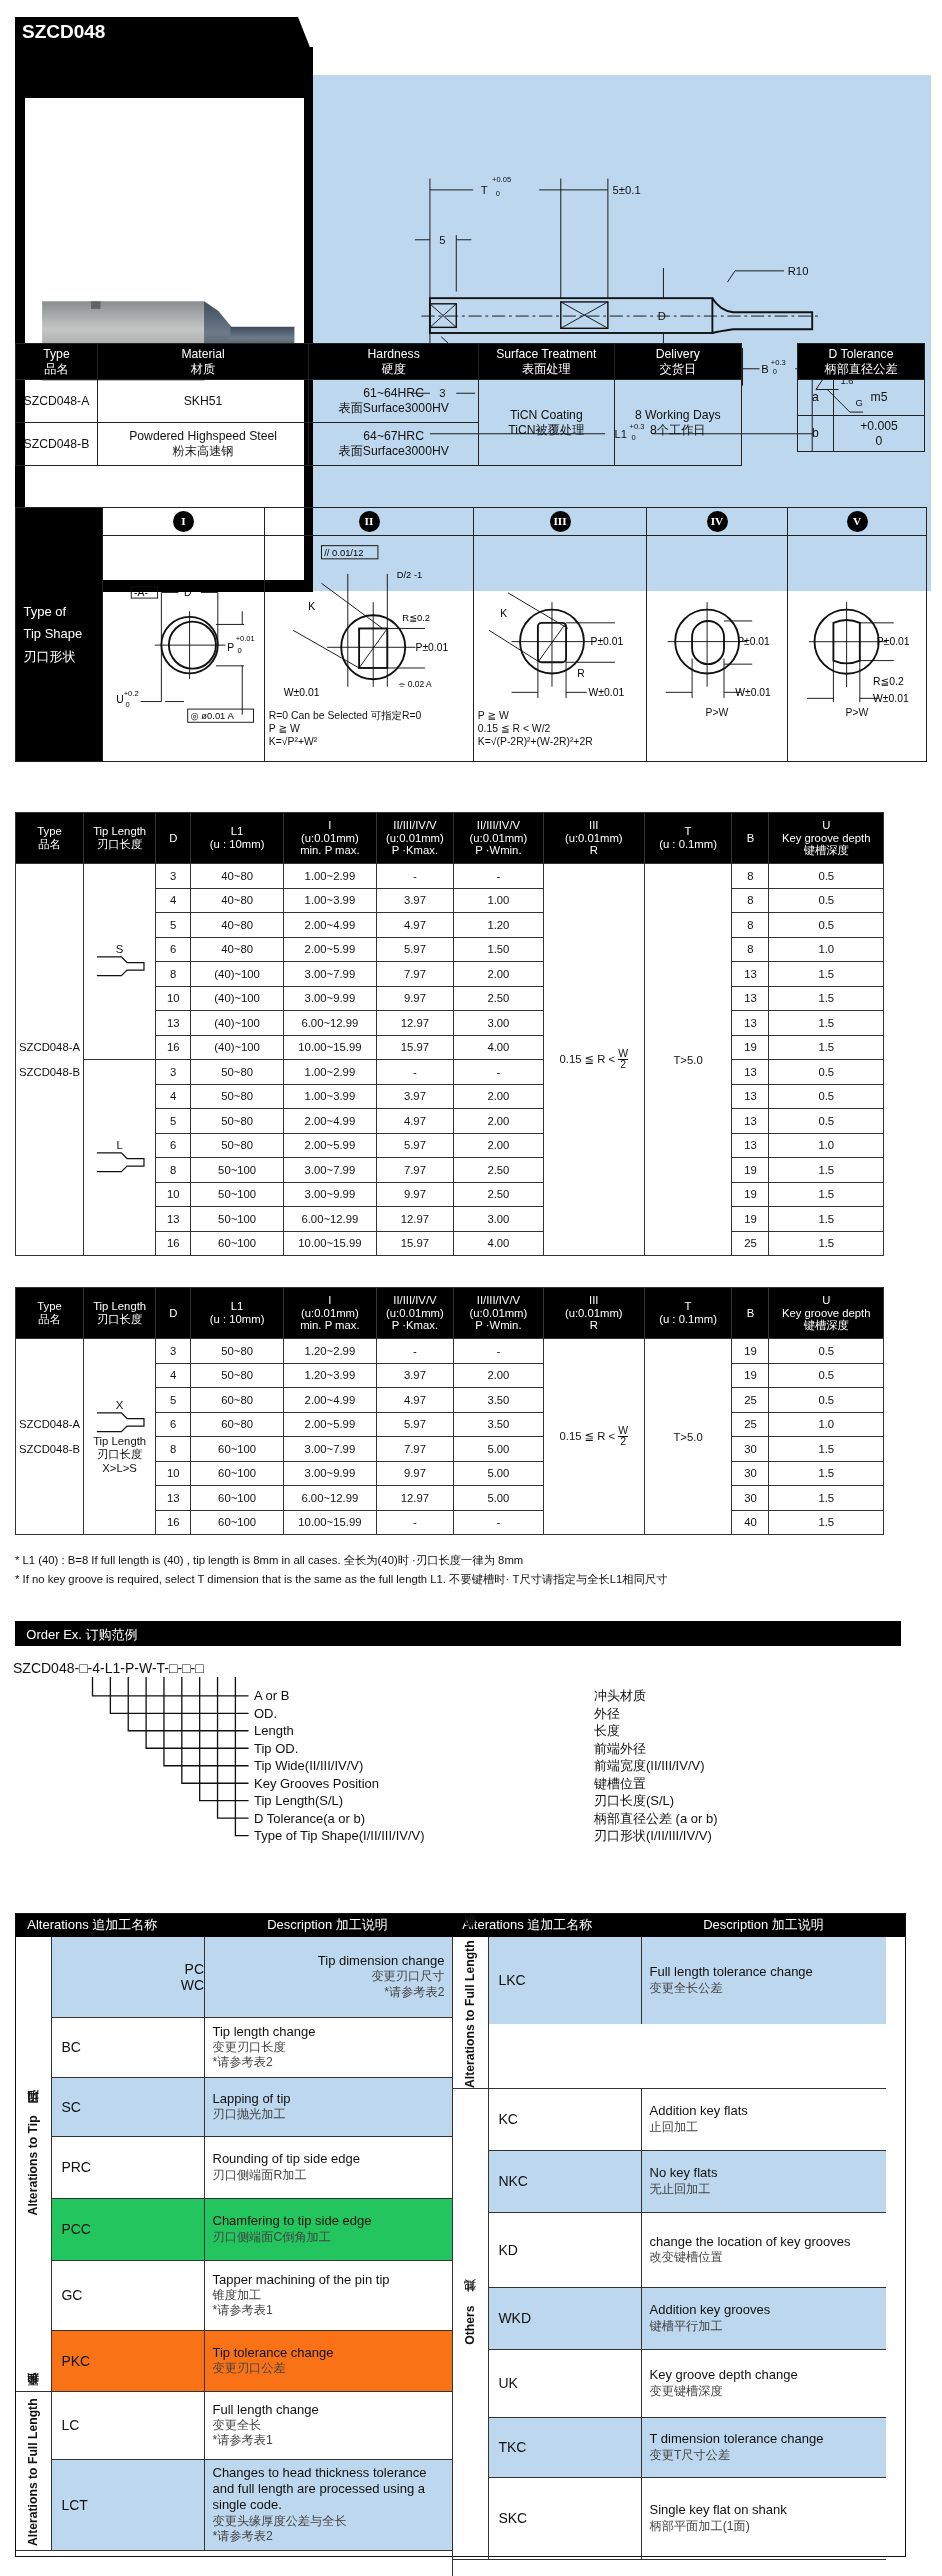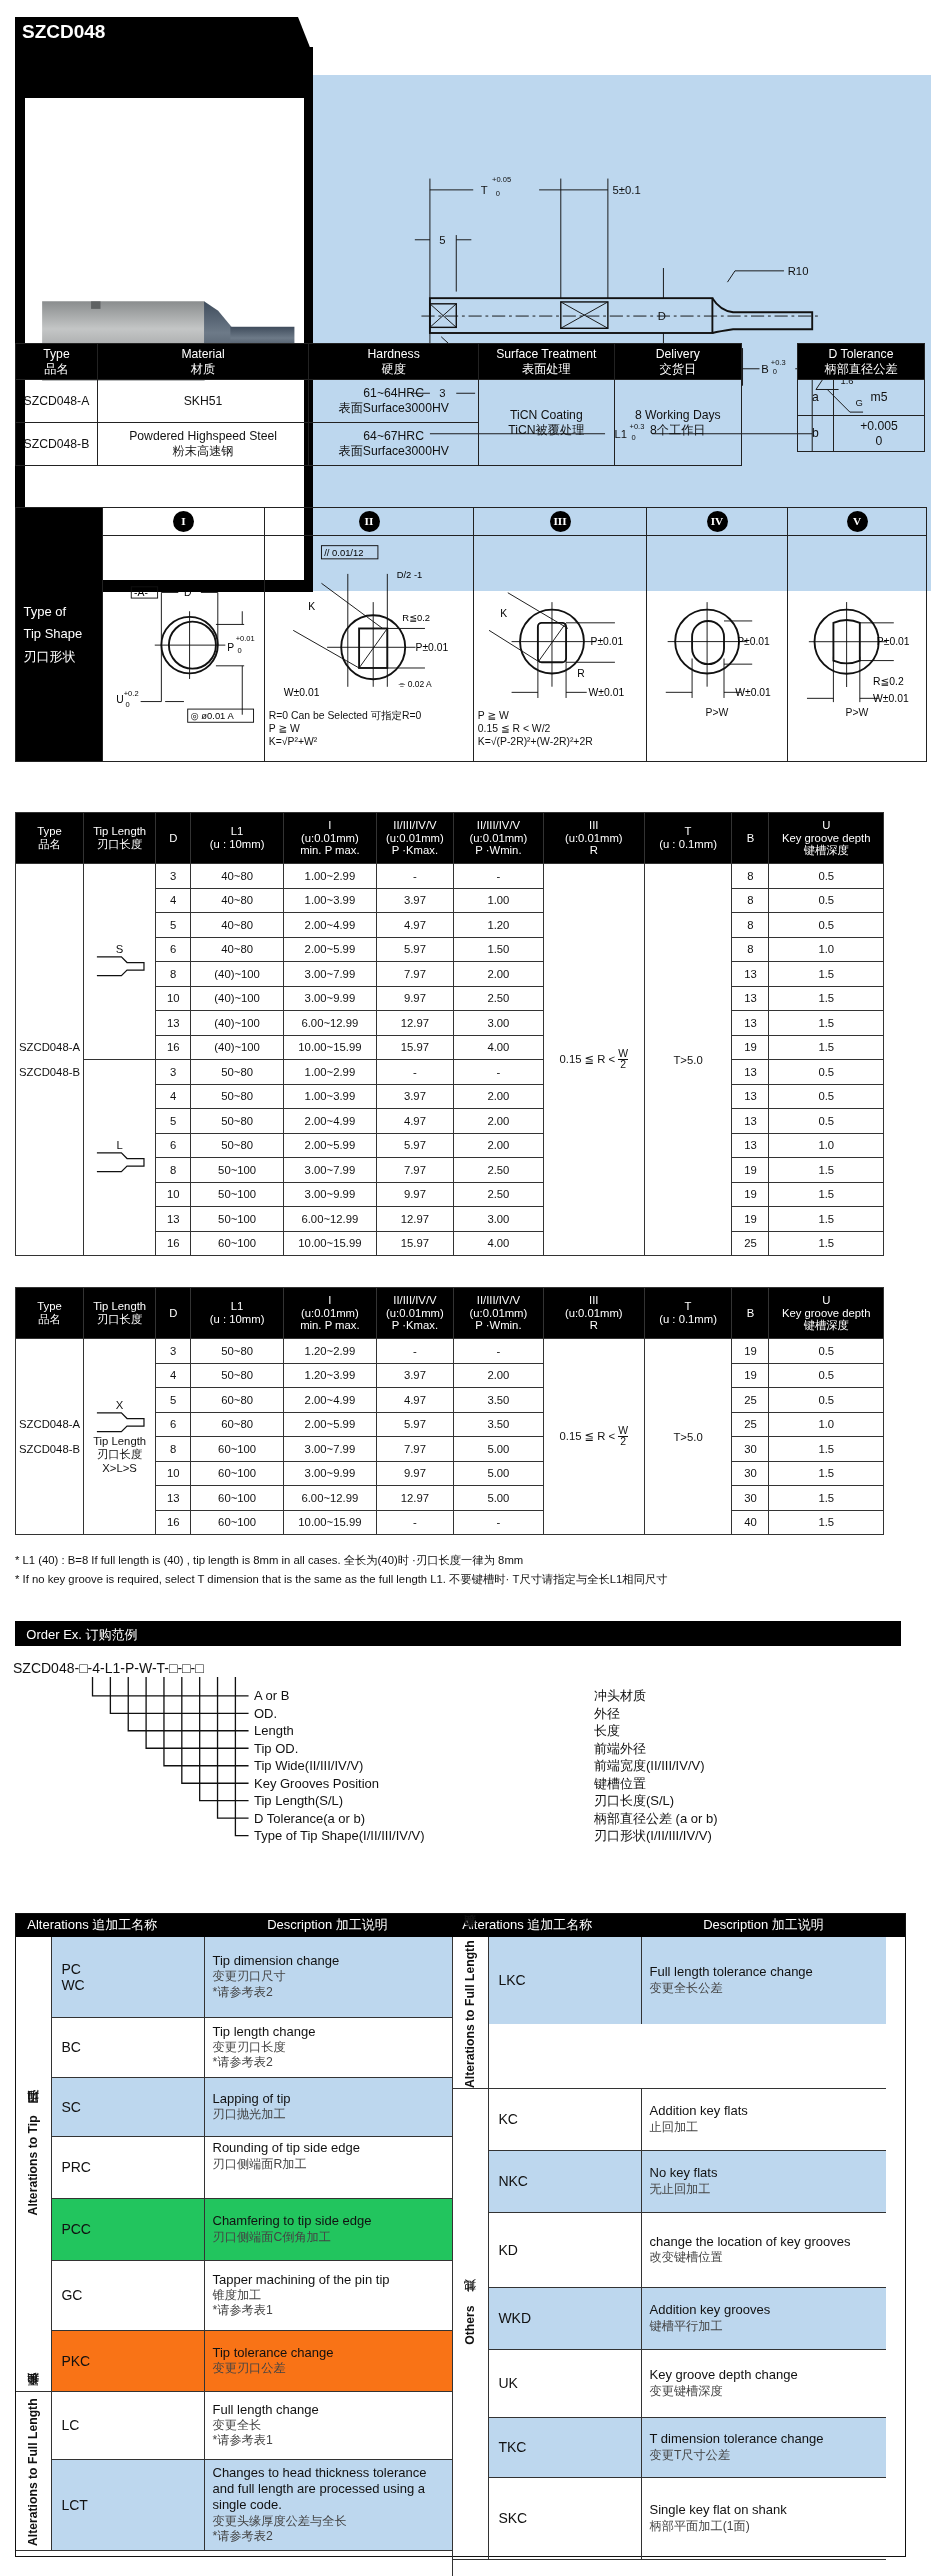--- a/index.html
+++ b/index.html
@@ -566,21 +566,21 @@
     <div style="width:188px; padding-left:11.3px;">Alterations  追加工名称</div>
     <div style="width:249px; text-align:center;">Description  加工说明</div>
   </div>
   <div style="display:flex;">
     <div id="alt-left" style="width:437px; border-right:0.9px solid #333;">
         <div style="display:flex; border-bottom:0.9px solid #333;">
           <div style="width:36px; display:flex; align-items:center; justify-content:center; border-right:0.9px solid #333;">
             <div class="vert"><span>Alterations to Tip </span><span style="font-weight:normal">刃口追加工</span></div>
           </div>
           <div style="flex:1;">
-            <div style="display:flex; height:81px; border-bottom:0.9px solid #333; background:#bdd7ee;">
+            <div style="display:flex; height:81px; border-bottom:0.9px solid #333; background:#bdd7ee;text-align:right;">
               <div class="code" style="width:153px; border-right:0.9px solid #333; display:flex; flex-direction:column; justify-content:center;">
                 <div>PC</div>
                 <div>WC</div>
               </div>
               <div class="desc" style="flex:1; display:flex; flex-direction:column; justify-content:center;">
                 <div>Tip dimension change</div>
                 <div class="zh">变更刃口尺寸</div>
                 <div class="zh">*请参考表2</div>
               </div>
             </div>
@@ -600,21 +600,21 @@
               </div>
               <div class="desc" style="flex:1; display:flex; flex-direction:column; justify-content:center;">
                 <div>Lapping of tip</div>
                 <div class="zh">刃口抛光加工</div>
               </div>
             </div>
             <div style="display:flex; height:62px; border-bottom:0.9px solid #333;">
               <div class="code" style="width:153px; border-right:0.9px solid #333; display:flex; flex-direction:column; justify-content:center;">
                 <div>PRC</div>
               </div>
-              <div class="desc" style="flex:1; display:flex; flex-direction:column; ">
+              <div class="desc" style="flex:1; display:flex; flex-direction:column; justify-content:center;">
                 <div>Rounding of tip side edge</div>
                 <div class="zh">刃口侧端面R加工</div>
               </div>
             </div>
             <div style="display:flex; height:62px; border-bottom:0.9px solid #333; background:#22c55e;">
               <div class="code" style="width:153px; border-right:0.9px solid #333; display:flex; flex-direction:column; justify-content:center;">
                 <div>PCC</div>
               </div>
               <div class="desc" style="flex:1; display:flex; flex-direction:column; justify-content:center;">
                 <div>Chamfering to tip side edge</div>

